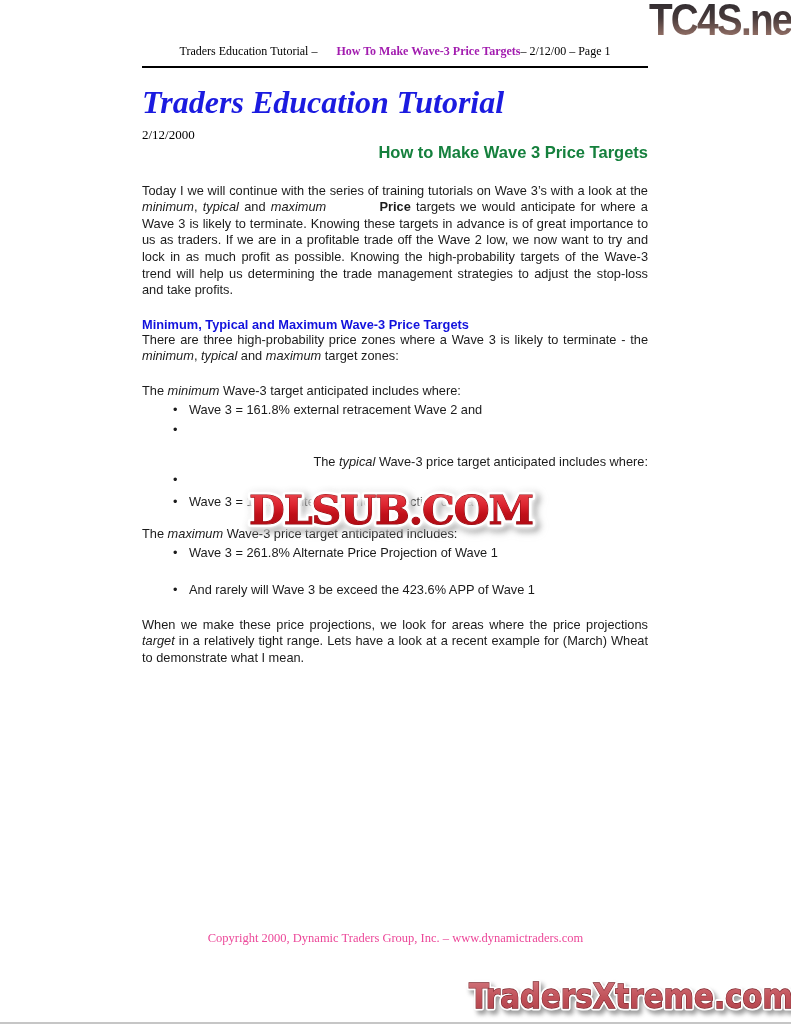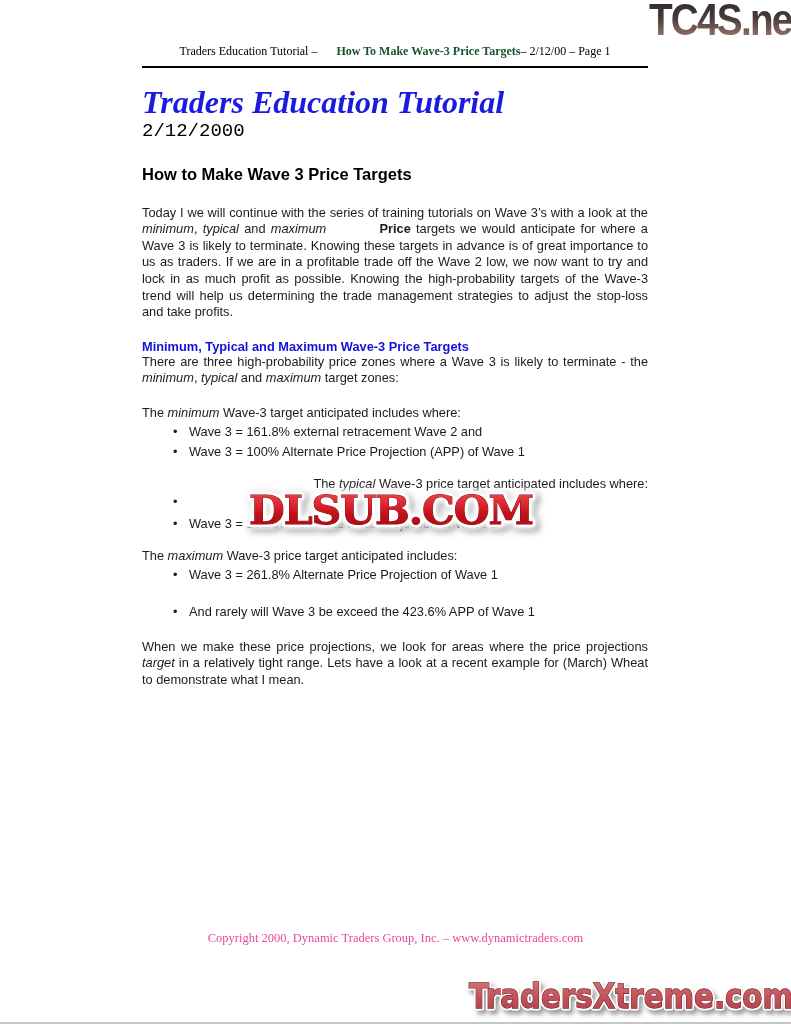--- a/index.html
+++ b/index.html
@@ -17,21 +17,21 @@
 
   
   .doc-header {
     position:absolute; top:0; left:142px; width:506px;
     padding-top:44px; padding-bottom:7px;
     border-bottom:2px solid #000;
     text-align:center;
     font-family:"Liberation Serif", serif;
     font-size:12px; color:#000; white-space:nowrap;
   }
-  .doc-header .hl { color:#14532d; font-weight:bold;margin-left:16px; }
+  .doc-header .hl { color:#a21caf; font-weight:bold;margin-left:16px; }
 
   
   .tc4s-logo {
     position:absolute; top:-2px; right:-12px;
     font-family:"Liberation Sans", sans-serif;
     font-weight:bold; font-size:44px; line-height:1;
     letter-spacing:-2px;
     transform:scaleX(0.88); transform-origin:100% 0;
     background:linear-gradient(180deg,#332e32 12%,#473a3a 45%,#8f6d64 85%,#a27e72 100%);
     -webkit-background-clip:text; background-clip:text; color:transparent;
@@ -39,22 +39,22 @@
 
   
   .content { position:absolute; left:142px; top:0; width:506px; color:#1b1b1b; }
 
   .title {
     margin-top:86px;
     font-family:"Liberation Serif", serif;
     font-style:italic; font-weight:bold;
     font-size:32px; line-height:1.05; color:#1b1be0;
   }
-  .date { font-family:Liberation Mono, monospace; font-size:19px; color:#000; }
-  .subtitle { margin-top:23px; font-weight:bold; font-size:16.5px; color:#000000; }
+  .date { margin-top:7px; font-family:Liberation Serif, serif; font-size:13px; color:#000; }
+  .subtitle { font-weight:bold; font-size:16.5px; color:#15803d;text-align:right; }
 
   .para { font-size:12.8px; line-height:16.6px; text-align:justify; }
   .para.intro { margin-top:21px; }
   .section-heading { margin-top:18px; margin-bottom:0; font-size:12.8px; font-weight:bold; color:#1212dd; }
   .list-intro { margin-top:18px; font-size:12.8px; line-height:16.6px; }
   .i { font-style:italic; }
   .b { font-weight:bold;margin-left:48px; }
 
   .bullet-row { display:flex; padding-left:31px; font-size:12.8px; line-height:20px; }
   .bullet-row.wide-gap { margin-top:17px; }
@@ -105,21 +105,20 @@
     <div class="section-heading">Minimum, Typical and Maximum Wave-3 Price Targets</div>
     <p class="para"><span>There are three high-probability price zones where a Wave 3 is likely to terminate - the </span><span class="i">minimum</span><span>, </span><span class="i">typical</span><span> and </span><span class="i">maximum</span><span> target zones:</span></p>
 
     <div class="list-intro"><span>The </span><span class="i">minimum</span><span> Wave-3 target anticipated includes where:</span></div>
     <div class="bullet-row">
       <span class="bullet-dot">•</span>
       <span>Wave 3 = 161.8% external retracement Wave 2 and</span>
     </div>
     <div class="bullet-row">
       <span class="bullet-dot">•</span>
-      <span>Wave 3 = 100% Alternate Price Projection (APP) of Wave 1</span>
     </div>
 
     <div class="list-intro" style="margin-top:14px;text-align:right;"><span>The </span><span class="i">typical</span><span> Wave-3 price target anticipated includes where:</span></div>
     <div class="bullet-row">
       <span class="bullet-dot">•</span>
     </div>
     <div class="bullet-row" style="line-height:23px;">
       <span class="bullet-dot">•</span>
       <span>Wave 3 = 161.8% Alternate Price Projection of Wave 1</span>
     </div>

